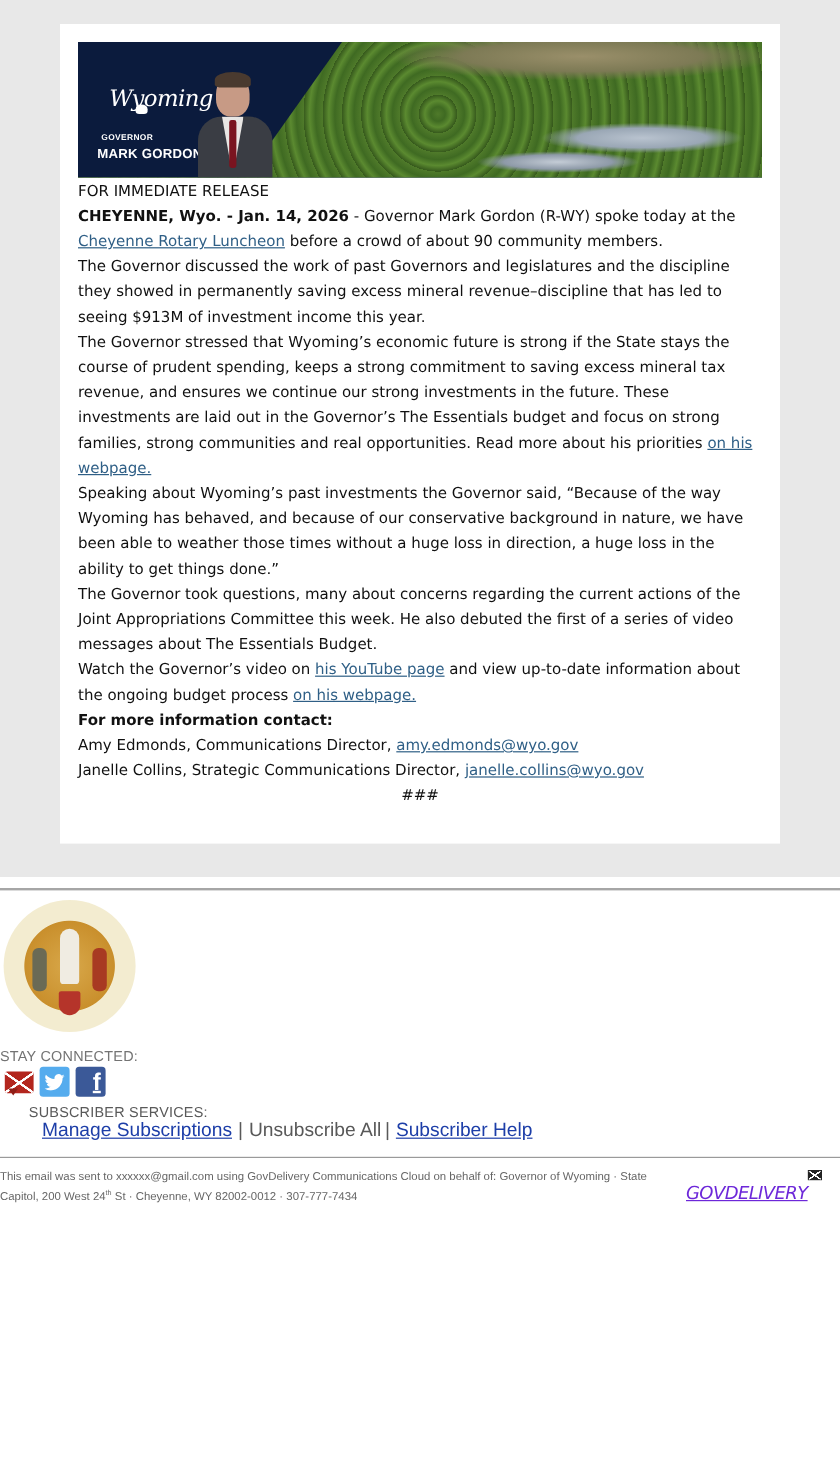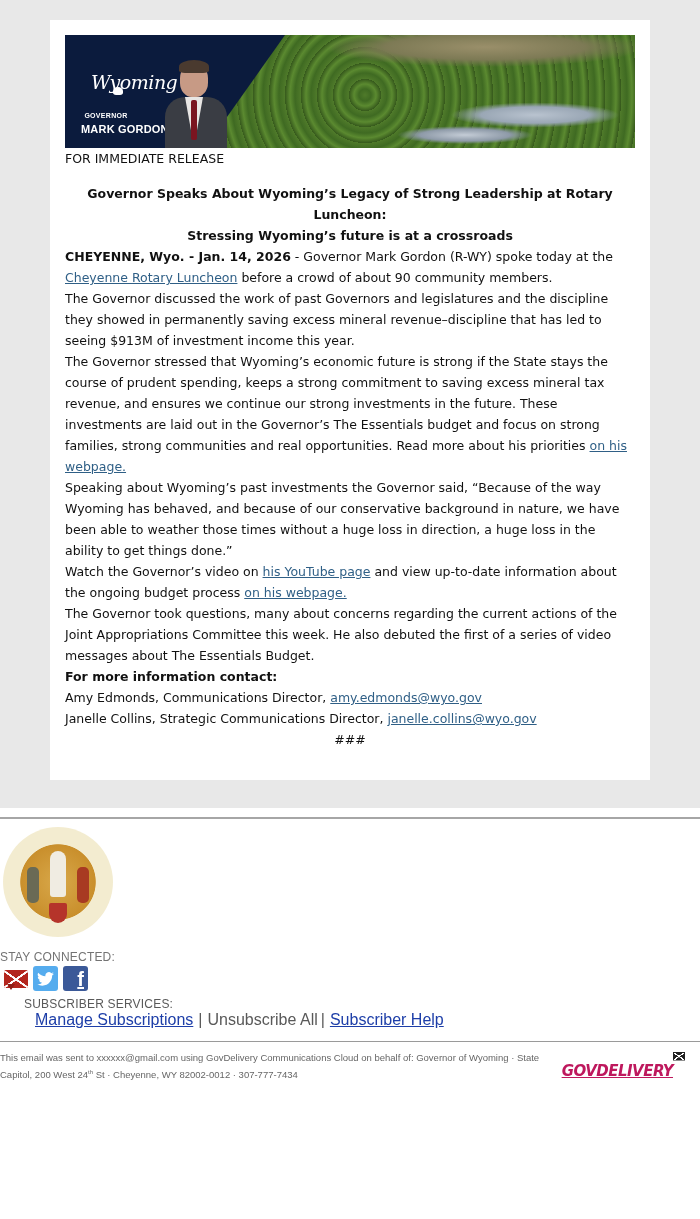--- a/index.html
+++ b/index.html
@@ -64,21 +64,21 @@
 
   .subsvc { margin-top: 6px; font-size: 12px; color: #595959; letter-spacing: 0.2px; padding-left: 24px; }
   .sublinks { font-size: 16px; color: #595959; margin-top: 0; padding-left: 35px; }
   .sublinks a { color: #1a0dab; color: #1d3ea8; text-decoration: underline; }
   .sublinks .sep { margin: 0 5px; }
 
   .bottom-rule { height: 1px; background: #9a9a9a; margin-top: 12px; }
   .legal { display: flex; justify-content: flex-start; align-items: center; padding: 9px 0 0 0; }
   .legal .txt { font-size: 9.5px; color: #666; line-height: 14px; width: 575px; }
   .legal sup { font-size: 6px; }
-  .gd-logo { position: relative; font-family: "DejaVu Sans", sans-serif; font-weight: bold; font-style: italic; font-size: 15px; color: #be185d; letter-spacing: -0.5px; margin-right: 27px; margin-top: 8px; }
+  .gd-logo { position: relative; font-family: "DejaVu Sans", sans-serif; font-weight: normal; font-style: italic; font-size: 15px; color: #6d28d9; letter-spacing: -0.5px; margin-right: 27px; margin-top: 8px; }
   .gd-logo .env-mini { position: absolute; right: -12px; top: -10px; width: 12px; height: 9px; background: #222; clip-path: polygon(0 0, 100% 0, 100% 100%, 0 100%); }
   .gd-logo .env-mini:after { content: ""; position: absolute; inset: 1px; background: linear-gradient(35deg, transparent 45%, #fff 46%, #fff 56%, transparent 57%), linear-gradient(-35deg, transparent 45%, #fff 46%, #fff 56%, transparent 57%); }
 </style>
 </head>
 <body>
 
 <div class="outer">
   <div class="card">
 
     <div class="banner">
@@ -93,36 +93,32 @@
         <div class="shirt"></div>
         <div class="tie"></div>
         <div class="head"></div>
         <div class="hair"></div>
       </div>
     </div>
 
     <div class="release">
       <p class="imm">FOR IMMEDIATE RELEASE</p>
 
-      <div class="headline">
-        <div>Governor Speaks About Wyoming’s Legacy of Strong Leadership at Rotary Luncheon:</div>
-        <div>Stressing Wyoming’s future is at a crossroads</div>
-      </div>
 
       <p class="para"><b>CHEYENNE, Wyo. - Jan. 14, 2026</b><span> - Governor Mark Gordon (R-WY) spoke today at the </span><a href="#">Cheyenne Rotary Luncheon</a><span> before a crowd of about 90 community members.</span></p>
 
       <p class="para">The Governor discussed the work of past Governors and legislatures and the discipline they showed in permanently saving excess mineral revenue–discipline that has led to seeing $913M of investment income this year.</p>
 
       <p class="para"><span>The Governor stressed that Wyoming’s economic future is strong if the State stays the course of prudent spending, keeps a strong commitment to saving excess mineral tax revenue, and ensures we continue our strong investments in the future. These investments are laid out in the Governor’s The Essentials budget and focus on strong families, strong communities and real opportunities. Read more about his priorities </span><a href="#">on his webpage. </a></p>
 
       <p class="para">Speaking about Wyoming’s past investments the Governor said, “Because of the way Wyoming has behaved, and because of our conservative background in nature, we have been able to weather those times without a huge loss in direction, a huge loss in the ability to get things done.”</p>
 
+      <p class="para">The Governor took questions, many about concerns regarding the current actions of the Joint Appropriations Committee this week.  He also debuted the first of a series of video messages about The Essentials Budget.</p>
+
       <p class="para"><span>Watch the Governor’s video on </span><a href="#">his YouTube page</a><span> and view up-to-date information about the ongoing budget process </span><a href="#">on his webpage.</a></p>
-
-      <p class="para">The Governor took questions, many about concerns regarding the current actions of the Joint Appropriations Committee this week.  He also debuted the first of a series of video messages about The Essentials Budget.</p>
 
       <p class="para"><b>For more information contact:</b></p>
 
       <p class="para"><span>Amy Edmonds, Communications Director, </span><a href="#">amy.edmonds@wyo.gov</a></p>
 
       <p class="para"><span>Janelle Collins, Strategic Communications Director, </span><a href="#">janelle.collins@wyo.gov</a></p>
 
       <p class="end-mark">###</p>
     </div>
   </div>

